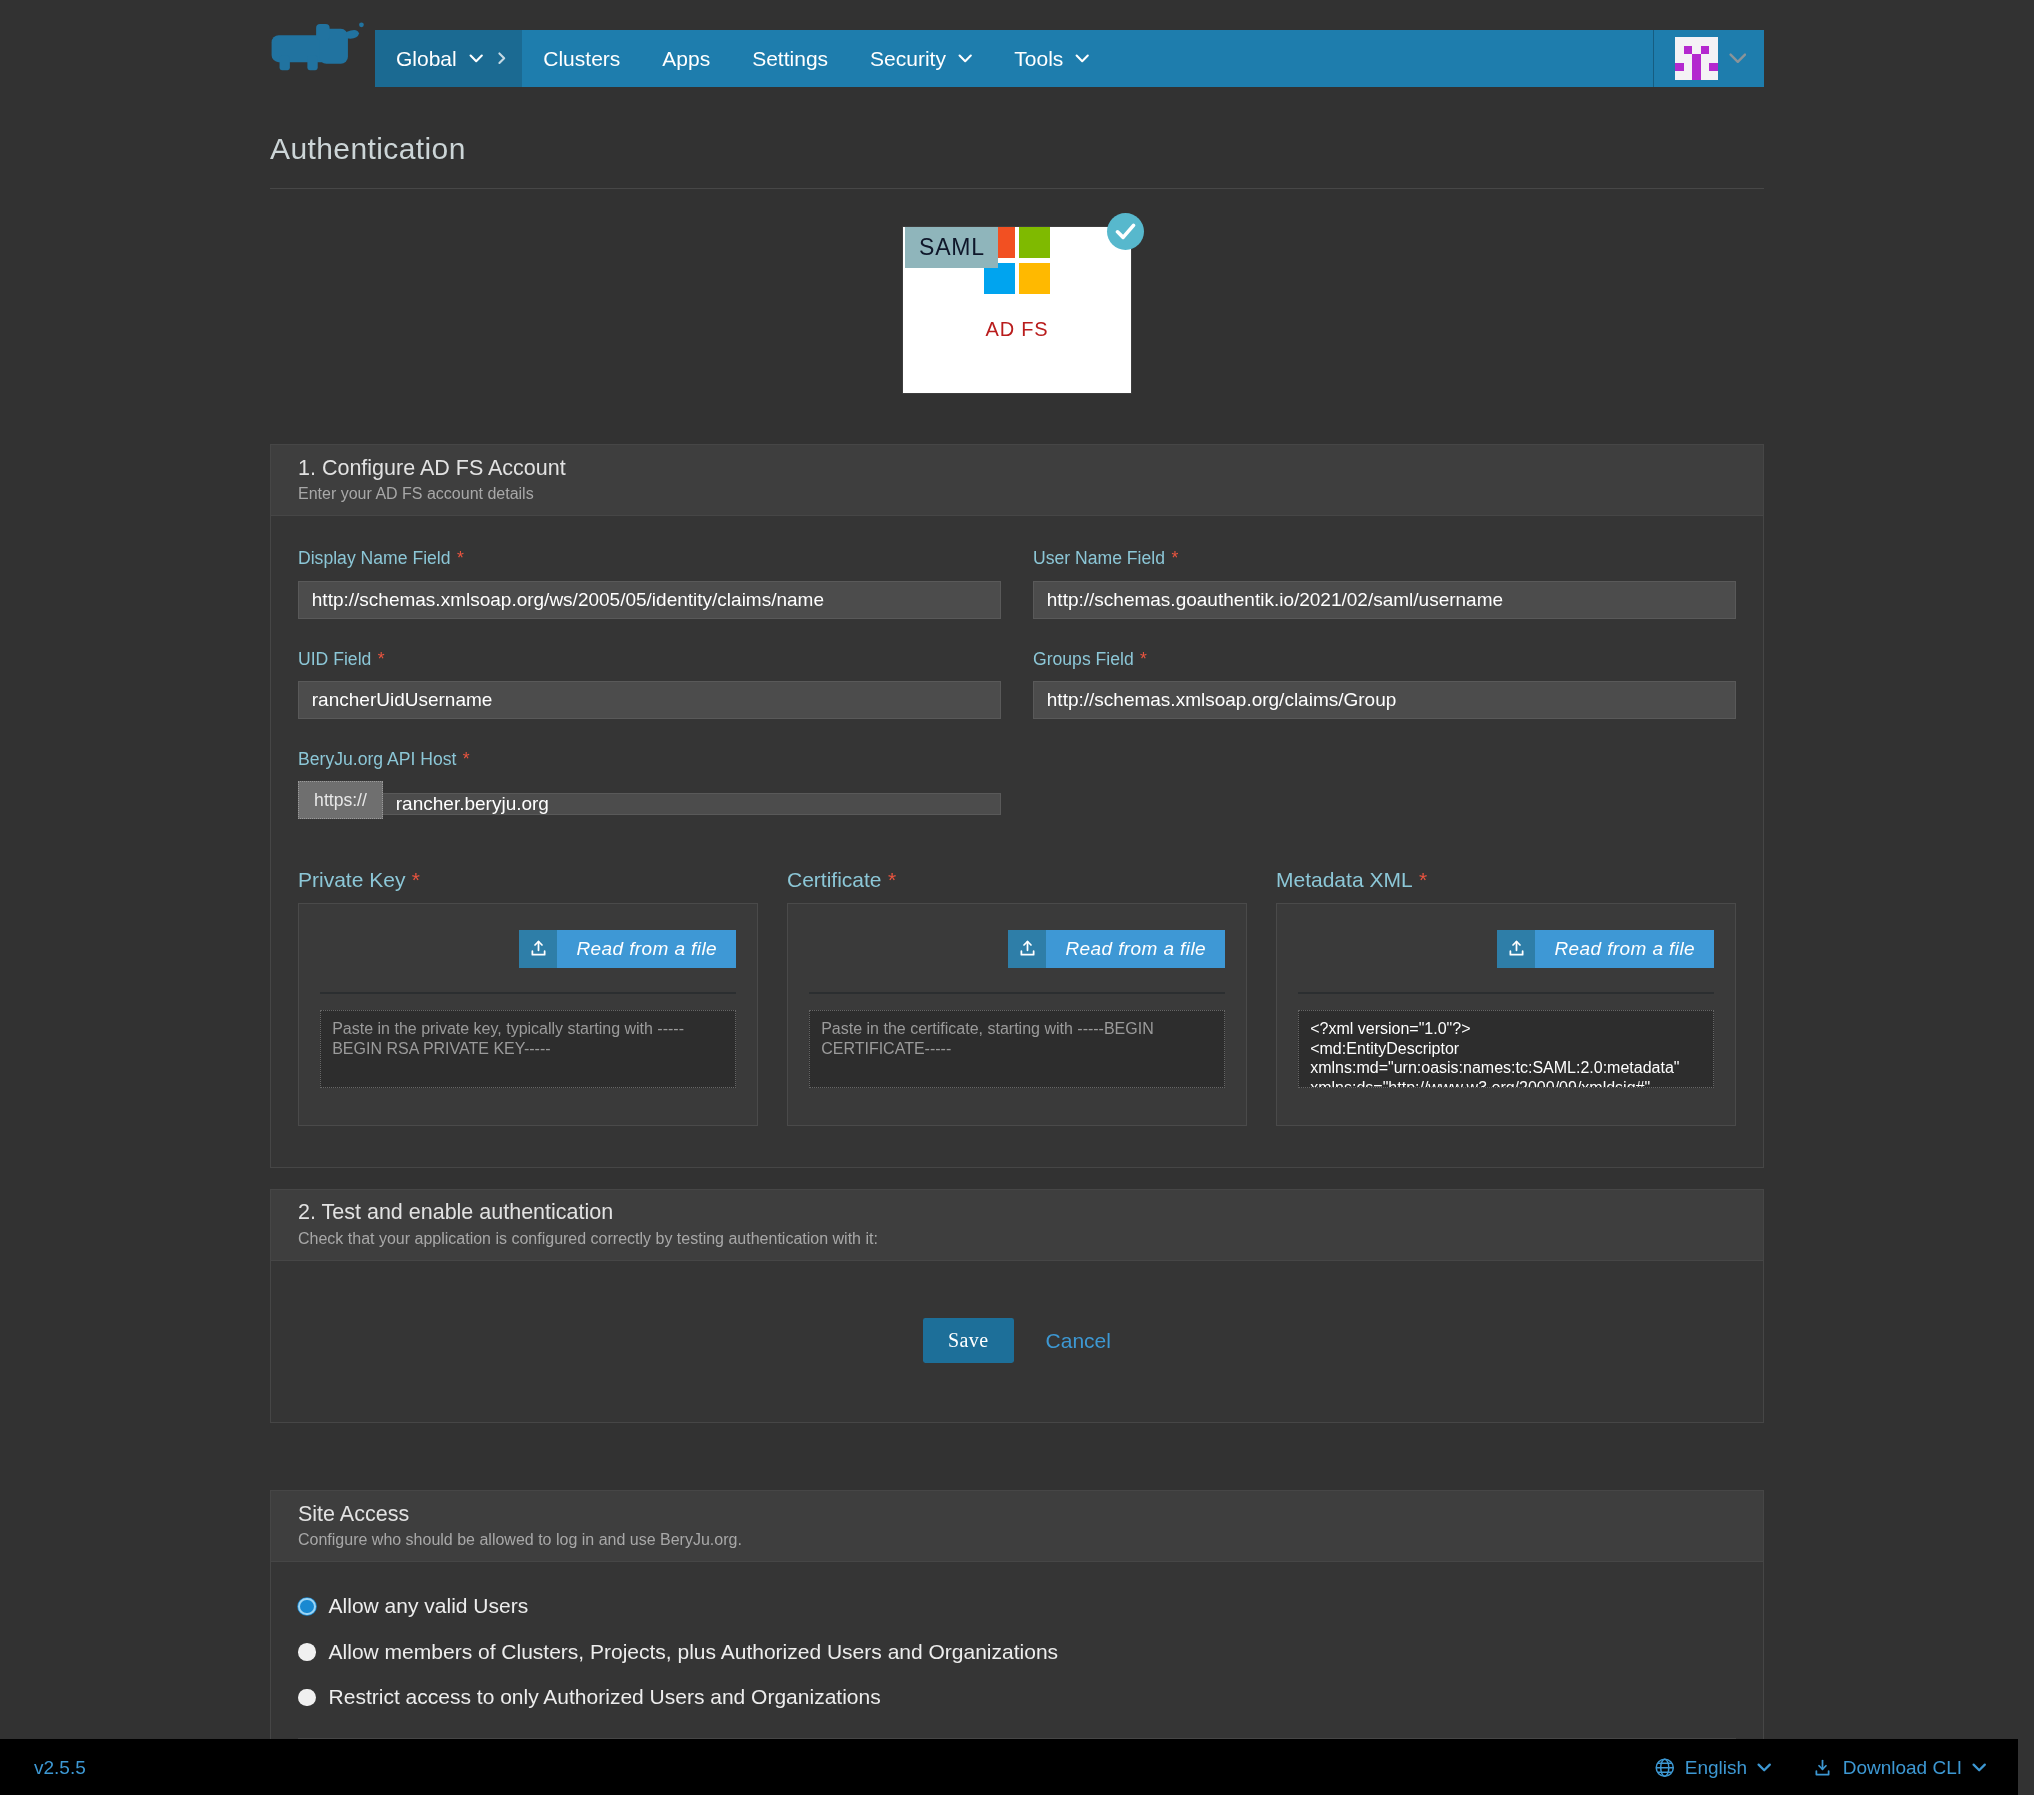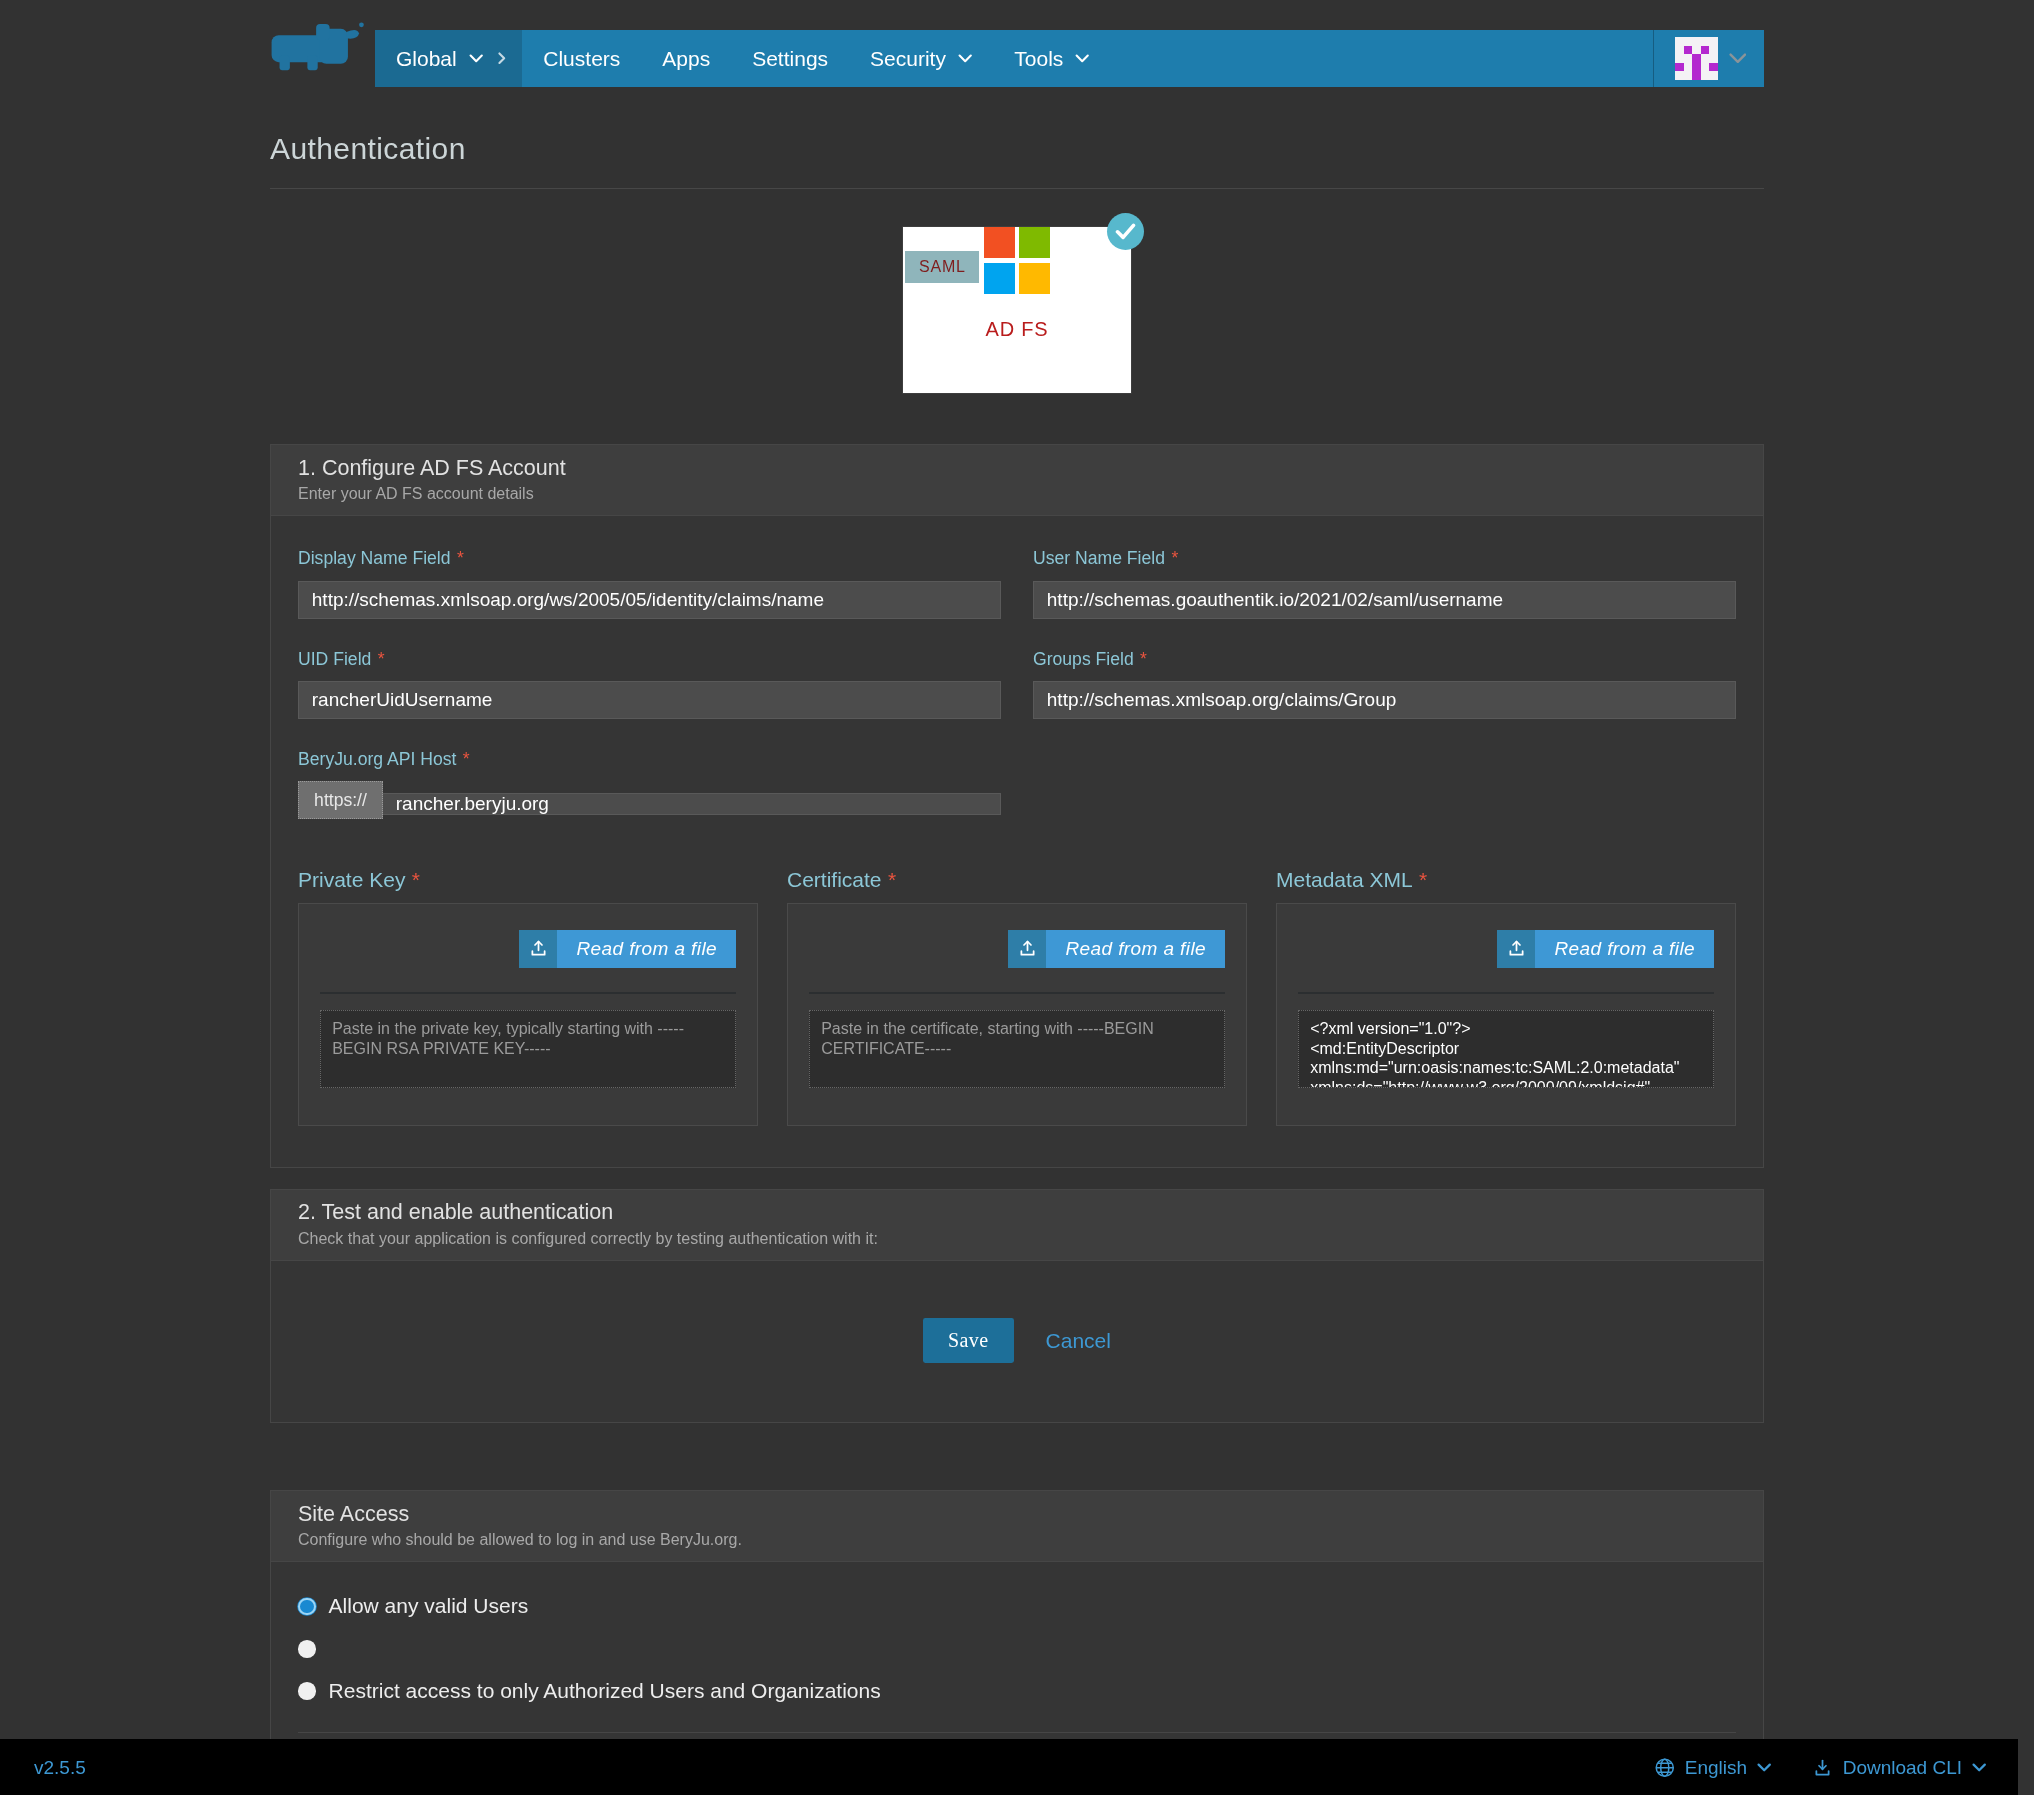--- a/index.html
+++ b/index.html
@@ -37,22 +37,22 @@
   .page-header { padding-top:43px; }
   .page-title { font-size:30px; font-weight:400; color:#ccd5d7; letter-spacing:0.4px; }
   .title-divider { border-bottom:0.8px solid #474747; margin-top:22.3px; }
 
   
   .provider-card {
     width:228px; height:166px; background:#fff; margin:38px auto 0;
     position:relative; cursor:pointer; box-shadow:0 0 0 0.8px rgba(255,255,255,0.08);
   }
   .saml-badge {
-    position:absolute; left:2.4px; top:24px; background:#8fb5bb; color:#7f1d1d;
-    font-size:16px; padding:6.4px 13.6px 7.2px; letter-spacing:0.8px;
+    position:absolute; left:2.4px; top:0; background:#8fb5bb; color:#0f172a;
+    font-size:23px; padding:6.4px 13.6px 7.2px; letter-spacing:0.8px;
   }
   .check-badge {
     position:absolute; right:-12.8px; top:-14.4px; width:37px; height:37px;
     border-radius:50%; background:#57b8cd; display:flex; align-items:center; justify-content:center;
   }
   .ms-logo {
     width:67px; margin:37px auto 0; display:grid;
     grid-template-columns:31px 31px; grid-template-rows:31px 31px; gap:4.8px;
   }
   .ms-logo i { display:block; }
@@ -346,20 +346,21 @@
       <div class="panel-title">Site Access</div>
       <div class="panel-sub">Configure who should be allowed to log in and use BeryJu.org.</div>
     </div>
     <div class="panel-body" style="padding-bottom:32px;">
       <label class="radio-row">
         <span class="radio checked"></span>
         <span class="lbl">Allow any valid Users</span>
       </label>
       <label class="radio-row">
         <span class="radio"></span>
+        <span class="lbl">Allow members of Clusters, Projects, plus Authorized Users and Organizations</span>
       </label>
       <label class="radio-row">
         <span class="radio"></span>
         <span class="lbl">Restrict access to only Authorized Users and Organizations</span>
       </label>
       <div class="sa-divider"></div>
       <div class="actions sa-actions">
         <button class="btn-save">Save</button>
         <a class="link-cancel">Cancel</a>
       </div>

